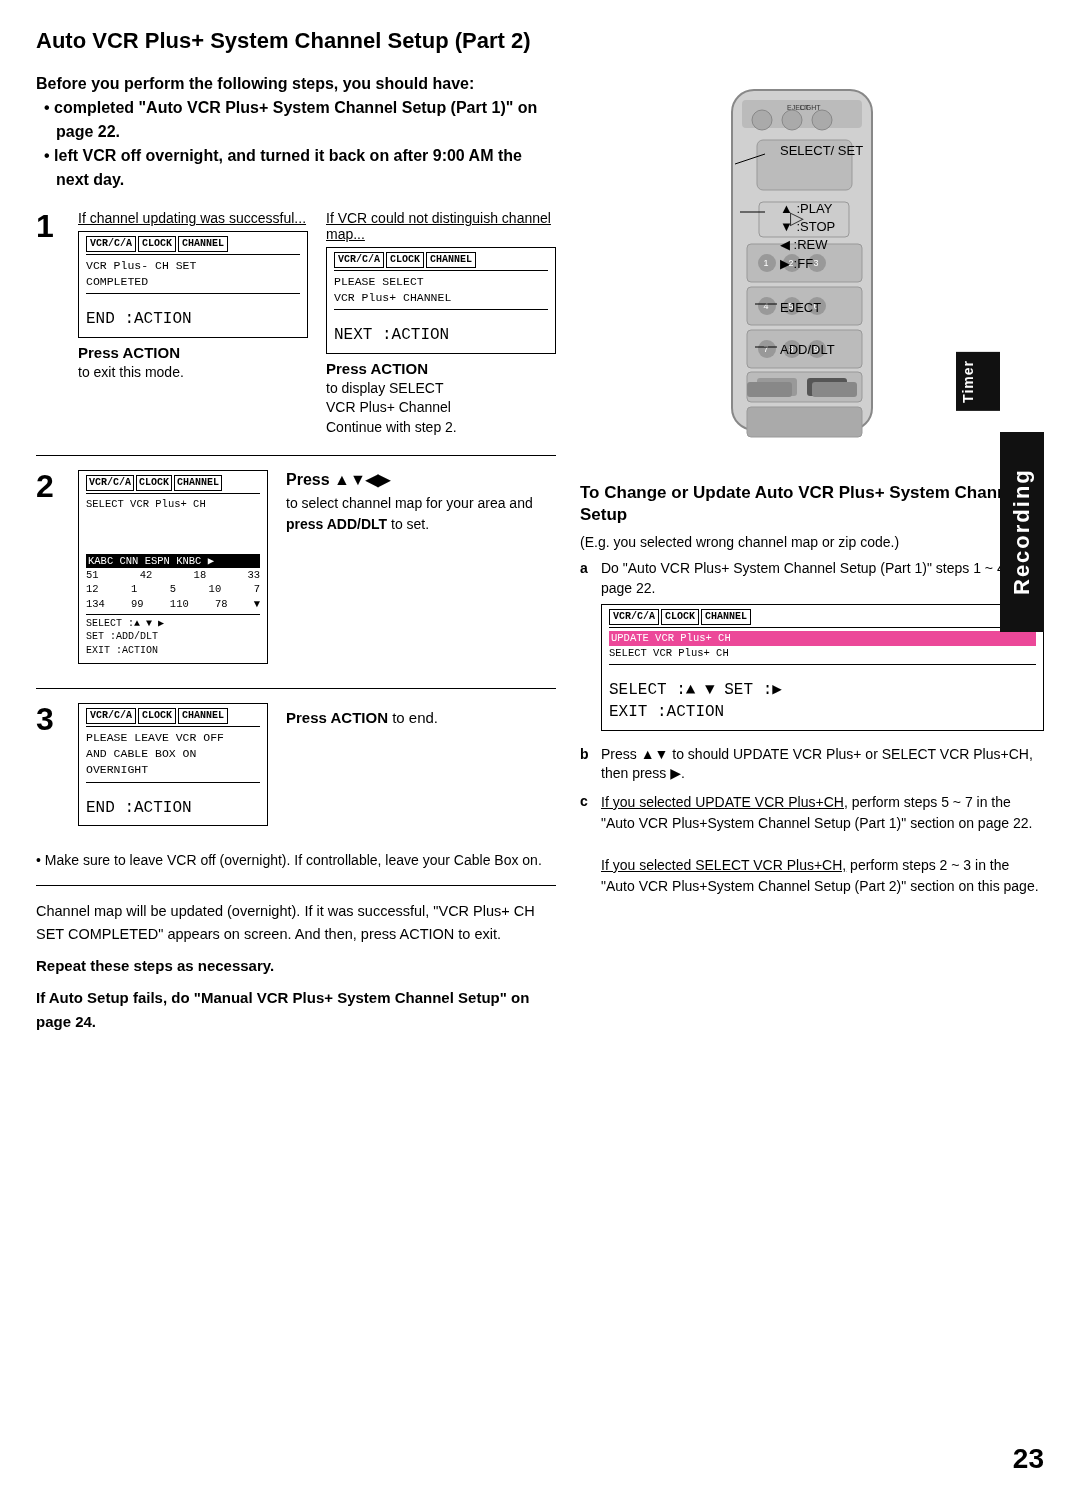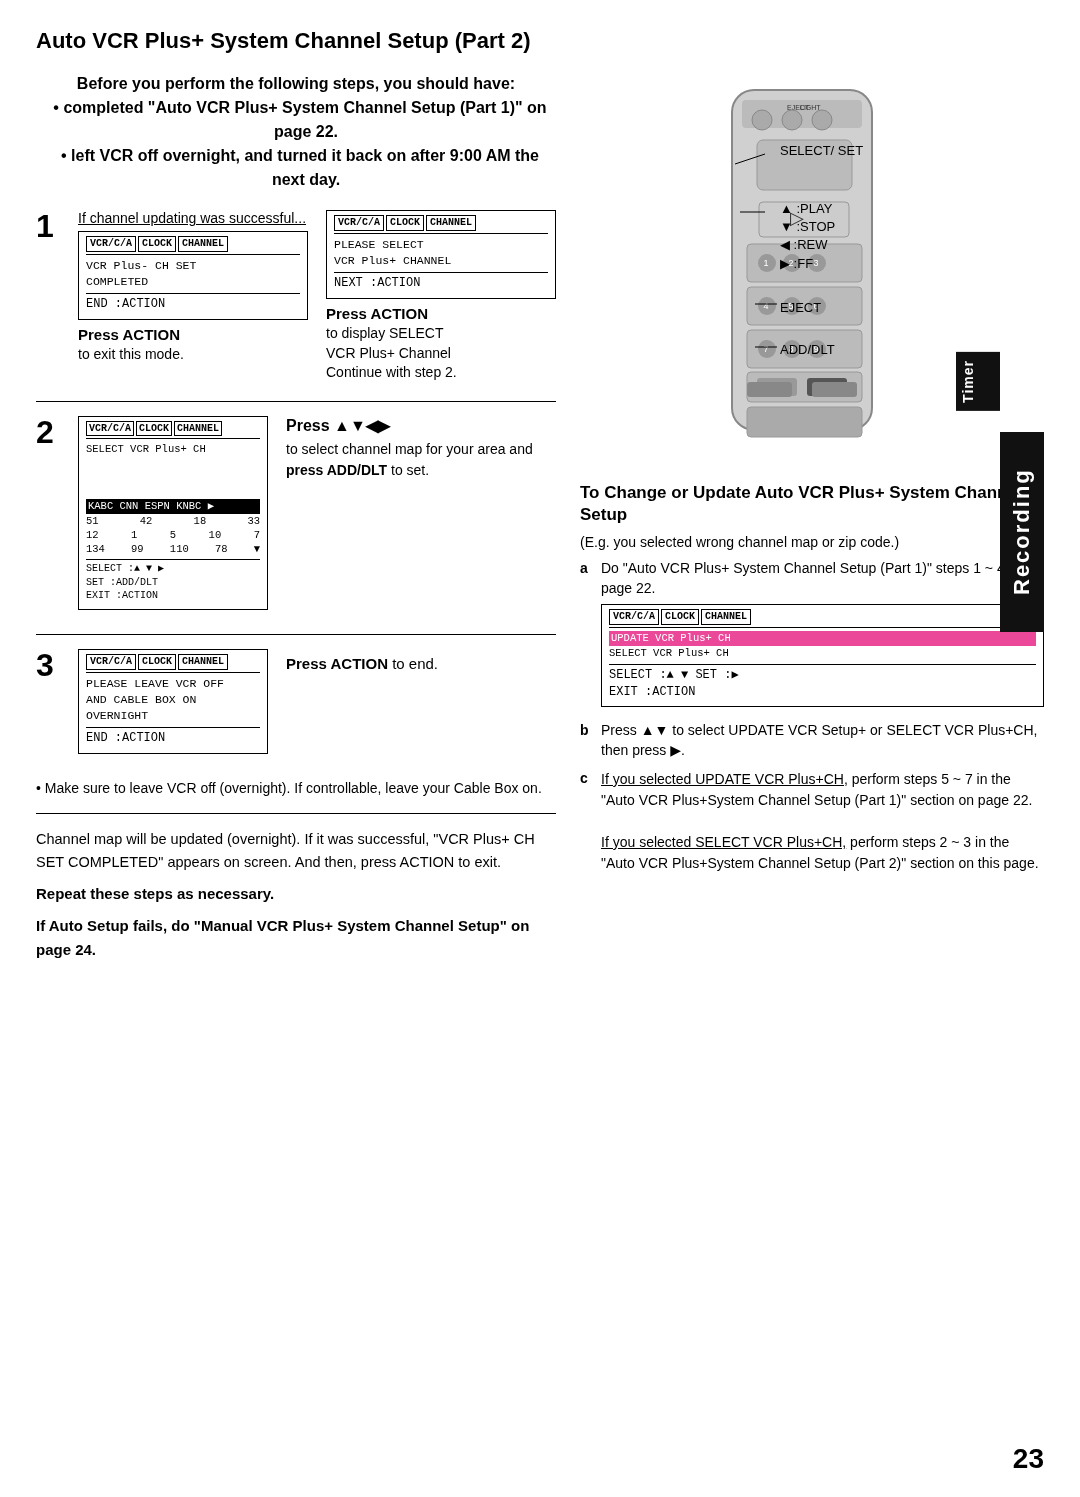--- a/index.html
+++ b/index.html
@@ -34,21 +34,20 @@
       flex: 1;
       min-width: 300px;
     }
 
     
     .intro-text {
       font-size: 16px;
       font-weight: bold;
       line-height: 1.5;
       margin-bottom: 18px;
-      text-align: center;
     }
     .intro-text .bullet {
       font-weight: bold;
       display: block;
       padding-left: 12px;
       text-indent: -12px;
       margin-left: 8px;
     }
 
     
@@ -90,22 +89,22 @@
       font-weight: bold;
     }
     .screen-box .screen-header span {
       border: 1px solid #000;
       padding: 0 3px;
       font-size: 10px;
     }
     .screen-box .screen-footer {
       border-top: 1px solid #000;
       margin-top: 3px;
-      padding-top: 2px;
-      font-size: 12px;
+      padding-top: 14px;
+      font-size: 16px;
     }
 
     
     .press-action {
       font-weight: bold;
       font-size: 15px;
       margin-bottom: 2px;
     }
     .press-desc {
       font-size: 14px;
@@ -248,20 +247,23 @@
               </div>
               <div>VCR Plus- CH SET</div>
               <div>COMPLETED</div>
               <div class="screen-footer">END     :ACTION</div>
             </div>
             <div class="press-action">Press ACTION</div>
             <div class="press-desc">to exit this mode.</div>
           </div>
 
           <div class="step-subcol">
+            <div style="font-size:14px; font-weight:normal; margin-bottom:5px;">
+              <u>If VCR could not distinguish channel map...</u>
+            </div>
             <div class="screen-box">
               <div class="screen-header">
                 <span>VCR/C/A</span>
                 <span>CLOCK</span>
                 <span>CHANNEL</span>
               </div>
               <div>PLEASE SELECT</div>
               <div>VCR Plus+ CHANNEL</div>
               <div class="screen-footer">NEXT    :ACTION</div>
             </div>
@@ -471,21 +473,21 @@
               <div class="screen-footer">
                 <div>SELECT :▲ ▼    SET :▶</div>
                 <div>EXIT    :ACTION</div>
               </div>
             </div>
           </div>
         </div>
 
         <div class="alpha-item">
           <span class="alpha-label">b</span>
-          <div>Press ▲▼ to select UPDATE VCR Setup+ or SELECT VCR Plus+CH, then press ▶.</div>
+          <div>Press ▲▼ to should UPDATE VCR Plus+ or SELECT VCR Plus+CH, then press ▶.</div>
         </div>
 
         <div class="alpha-item">
           <span class="alpha-label">c</span>
           <div style="line-height:1.5;">
             <u>If you selected UPDATE VCR Plus+CH,</u><span> perform steps 5 ~ 7 in the "Auto VCR Plus+System Channel Setup (Part 1)" section on page 22.</span>
             <br><br>
             <u>If you selected SELECT VCR Plus+CH,</u><span> perform steps 2 ~ 3 in the "Auto VCR Plus+System Channel Setup (Part 2)" section on this page.</span>
           </div>
         </div>

